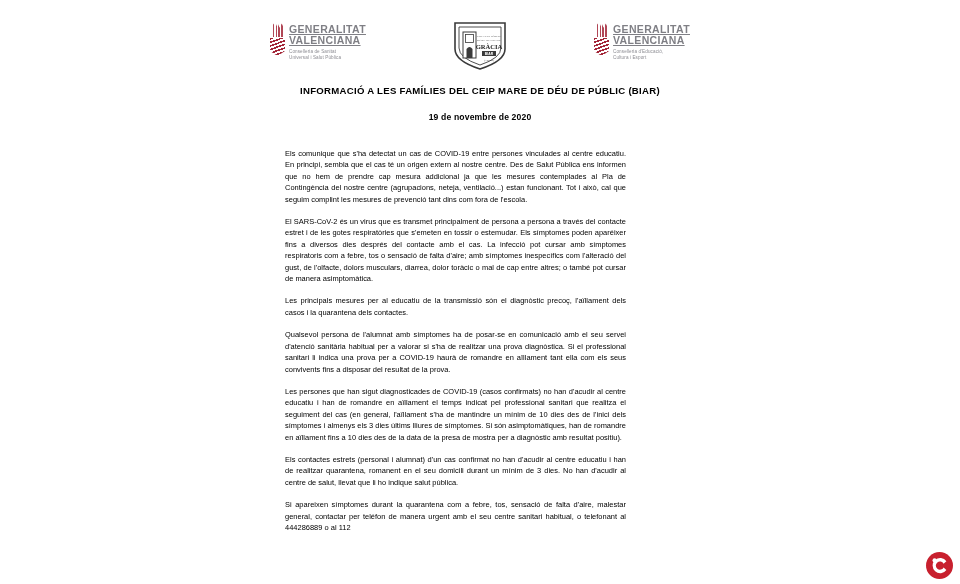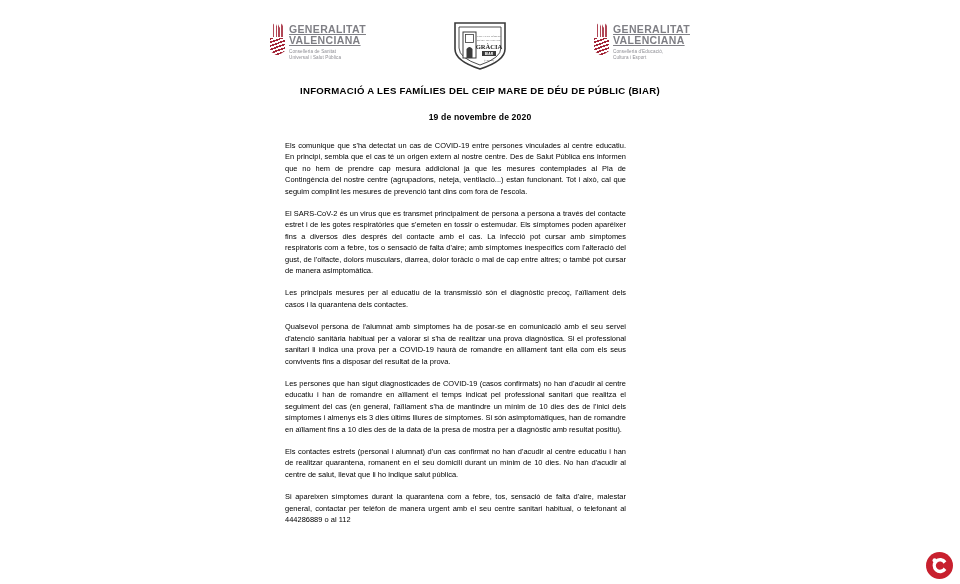--- a/index.html
+++ b/index.html
@@ -126,21 +126,21 @@
   }
 
   
   .body-copy {
     position: absolute;
     left: 285px;
     top: 140px;
     width: 341px;
   }
   .body-copy p {
-    margin: 0 0 11px 0;
+    margin: 8px 0 11px 0;
     font-size: 7.45px;
     line-height: 11.4px;
     text-align: justify;
     text-justify: inter-word;
     color: #000000;
     letter-spacing: .02px;
   }
   .body-copy p:last-child { margin-bottom: 0; }
 
   
@@ -205,21 +205,21 @@
 
 <div class="doc-title">INFORMACIÓ A LES FAMÍLIES DEL CEIP MARE DE DÉU DE PÚBLIC (BIAR)</div>
 <div class="doc-date">19 de novembre de 2020</div>
 
 <div class="body-copy">
   <p>Els comunique que s'ha detectat un cas de COVID-19 entre persones vinculades al centre educatiu. En principi, sembla que el cas té un origen extern al nostre centre. Des de Salut Pública ens informen que no hem de prendre cap mesura addicional ja que les mesures contemplades al Pla de Contingència del nostre centre (agrupacions, neteja, ventilació...) estan funcionant. Tot i això, cal que seguim complint les mesures de prevenció tant dins com fora de l'escola.</p>
   <p>El SARS-CoV-2 és un virus que es transmet principalment de persona a persona a través del contacte estret i de les gotes respiratòries que s'emeten en tossir o estemudar. Els símptomes poden aparéixer fins a diversos dies després del contacte amb el cas. La infecció pot cursar amb símptomes respiratoris com a febre, tos o sensació de falta d'aire; amb símptomes inespecífics com l'alteració del gust, de l'olfacte, dolors musculars, diarrea, dolor toràcic o mal de cap entre altres; o també pot cursar de manera asimptomàtica.</p>
   <p>Les principals mesures per al educatiu de la transmissió són el diagnòstic precoç, l'aïllament dels casos i la quarantena dels contactes.</p>
   <p>Qualsevol persona de l'alumnat amb símptomes ha de posar-se en comunicació amb el seu servei d'atenció sanitària habitual per a valorar si s'ha de realitzar una prova diagnòstica. Si el professional sanitari li indica una prova per a COVID-19 haurà de romandre en aïllament tant ella com els seus convivents fins a disposar del resultat de la prova.</p>
   <p>Les persones que han sigut diagnosticades de COVID-19 (casos confirmats) no han d'acudir al centre educatiu i han de romandre en aïllament el temps indicat pel professional sanitari que realitza el seguiment del cas (en general, l'aïllament s'ha de mantindre un mínim de 10 dies des de l'inici dels símptomes i almenys els 3 dies últims lliures de símptomes. Si són asimptomàtiques, han de romandre en aïllament fins a 10 dies des de la data de la presa de mostra per a diagnòstic amb resultat positiu).</p>
-  <p>Els contactes estrets (personal i alumnat) d'un cas confirmat no han d'acudir al centre educatiu i han de realitzar quarantena, romanent en el seu domicili durant un mínim de 10 dies. No han d'acudir al centre de salut, llevat que li ho indique salut pública.</p>
+  <p>Els contactes estrets (personal i alumnat) d'un cas confirmat no han d'acudir al centre educatiu i han de realitzar quarantena, romanent en el seu domicili durant un mínim de 3 dies. No han d'acudir al centre de salut, llevat que li ho indique salut pública.</p>
   <p>Si apareixen símptomes durant la quarantena com a febre, tos, sensació de falta d'aire, malestar general, contactar per teléfon de manera urgent amb el seu centre sanitari habitual, o telefonant al 444286889 o al 112</p>
 </div>
 
 <div class="corner-badge">
   <svg width="29" height="29" viewBox="0 0 29 29" xmlns="http://www.w3.org/2000/svg">
     <circle cx="14.5" cy="14.5" r="13.5" fill="#c8202e"></circle>
     <circle cx="9.6" cy="9.4" r="2.1" fill="#ffffff"></circle>
     <path d="M21.4 10.2 A7.6 7.6 0 1 0 21.4 19.0 L18.6 16.4 A4.1 4.1 0 1 1 18.6 12.8 Z" fill="#ffffff"></path>
   </svg>
 </div>

